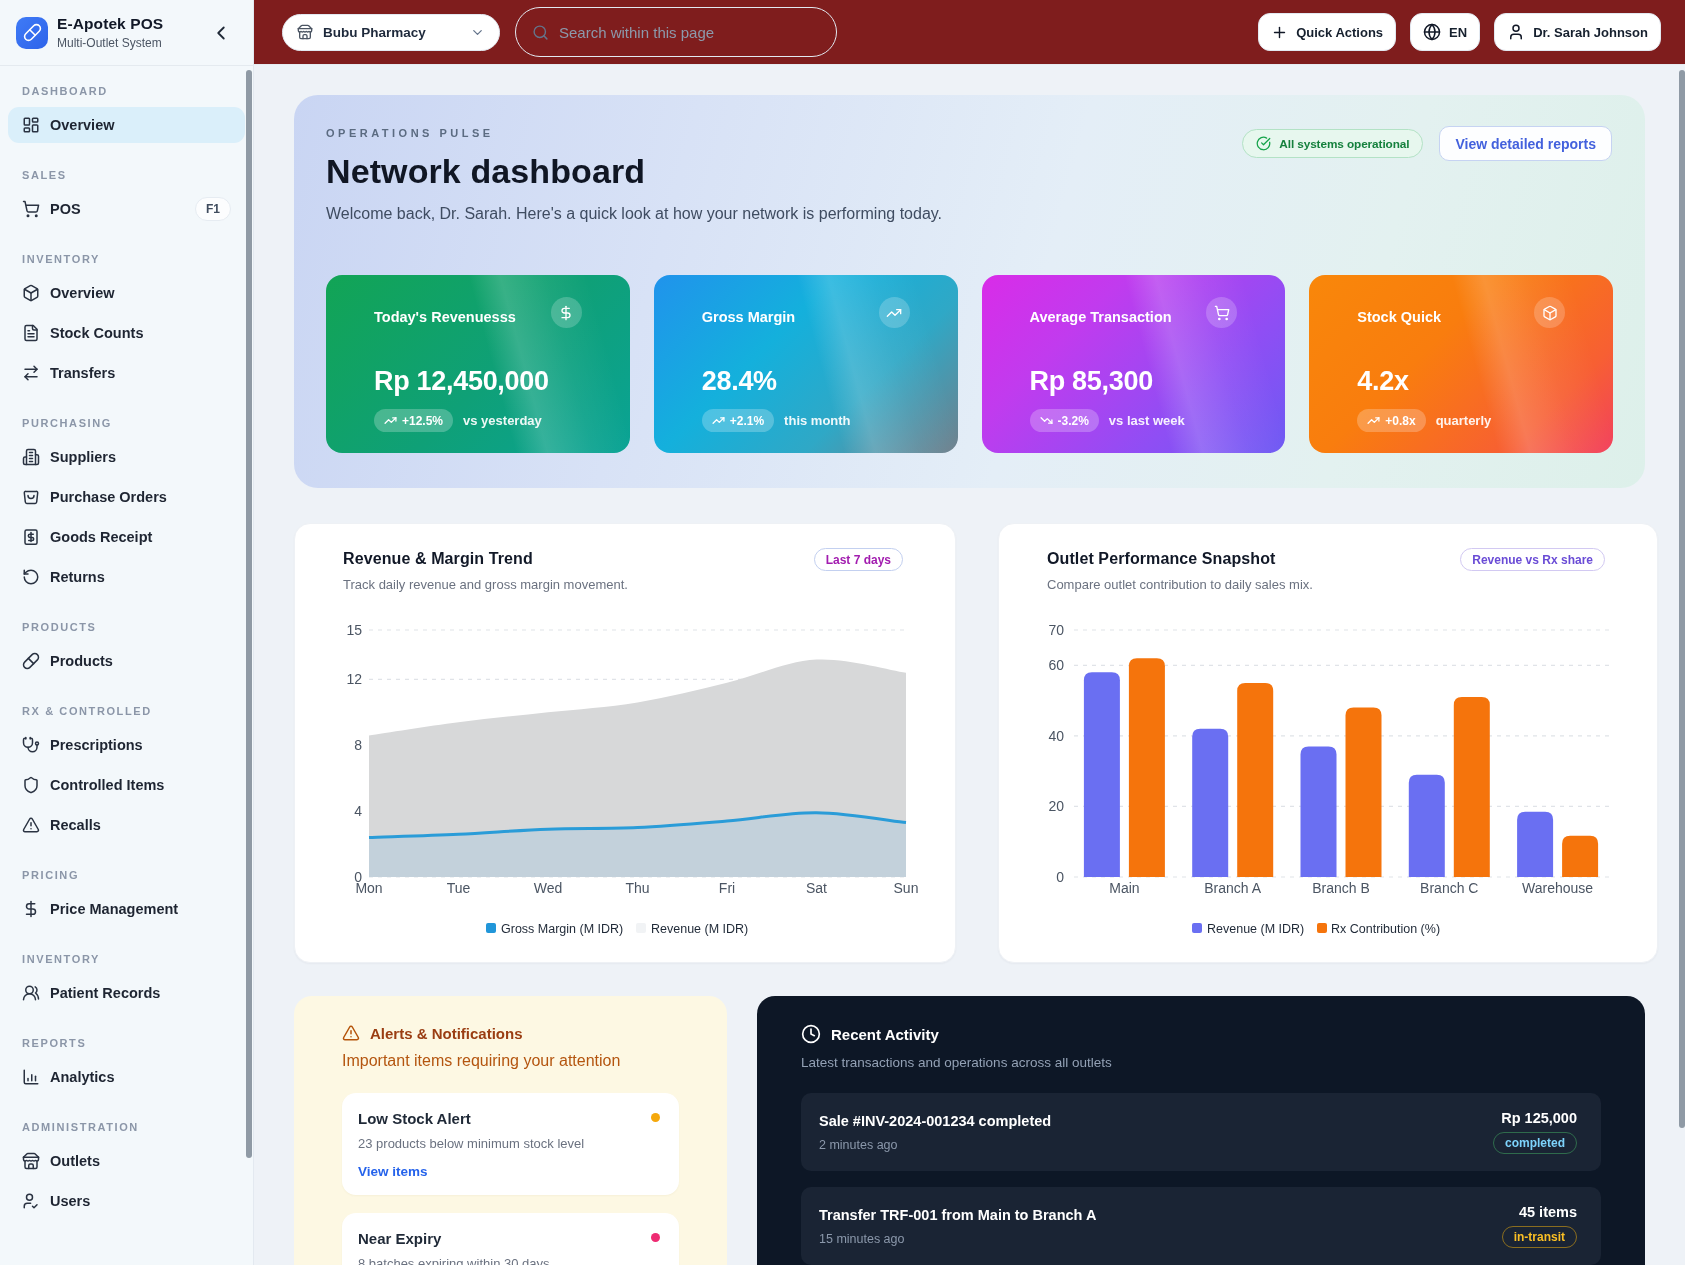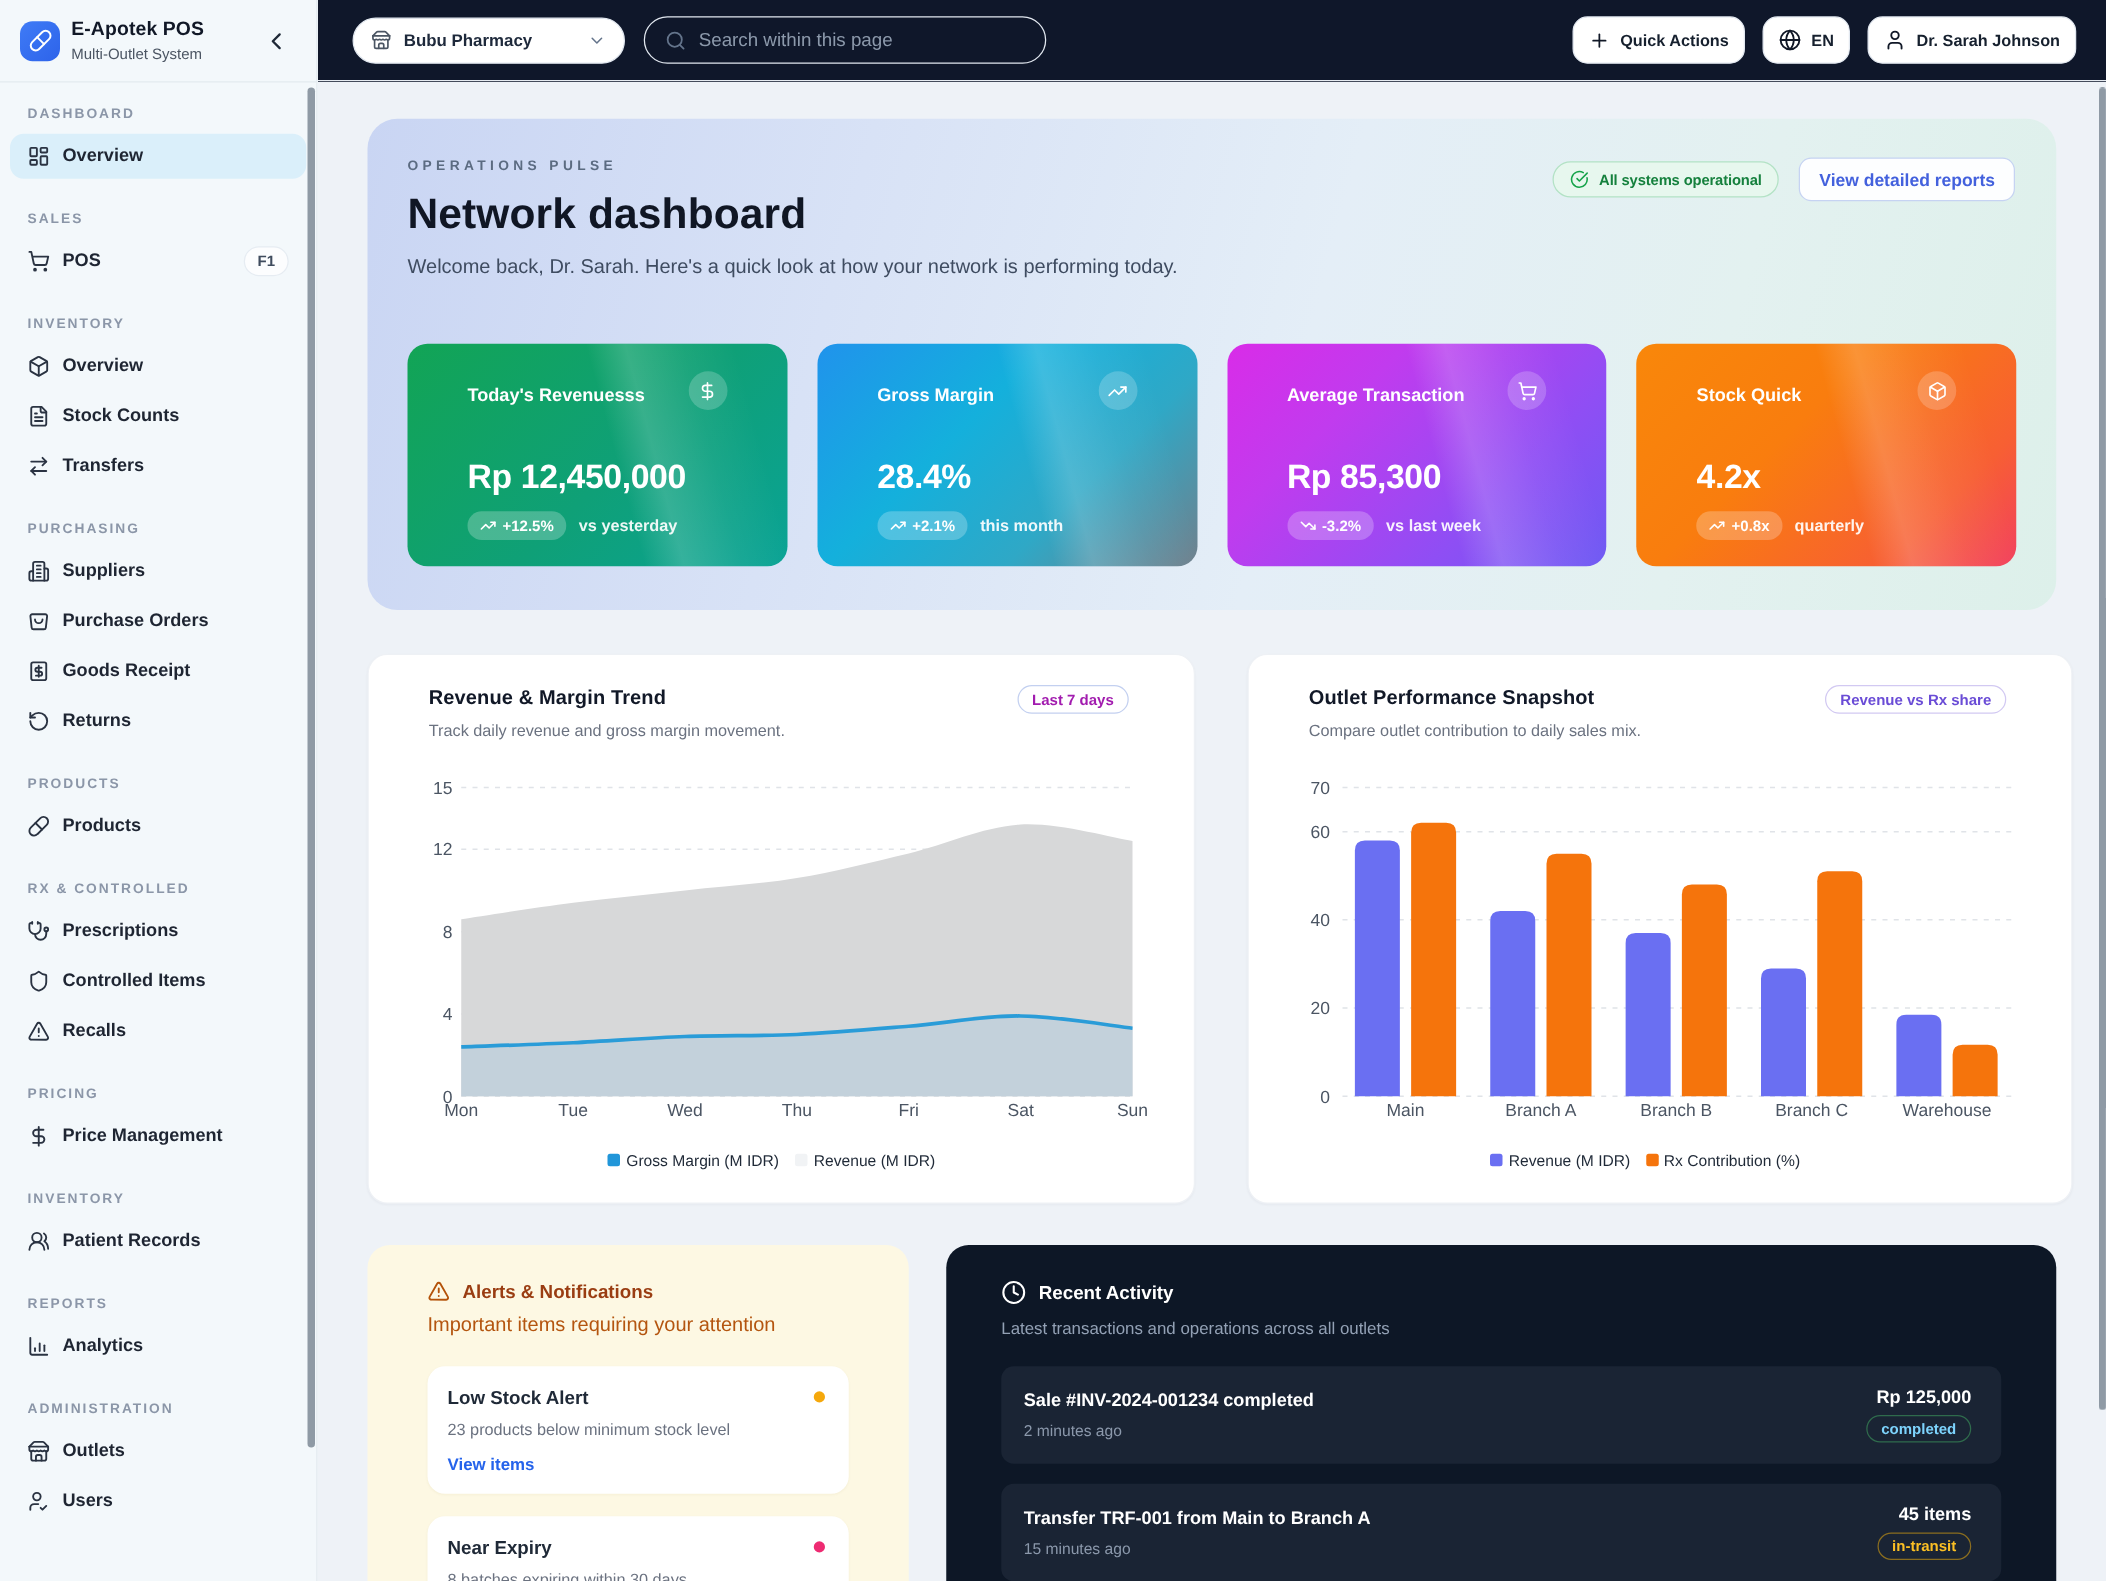--- a/index.html
+++ b/index.html
@@ -19,25 +19,25 @@
   .nav { padding:0 8px; display:flex; flex-direction:column; }
   .sec-label { font-size:11px; font-weight:700; letter-spacing:1.6px; color:#8b96a8; padding:0 14px; margin:24px 0 8px; }
   .sec-label.first { margin-top:19px; }
   .nav-item { height:36px; margin:2px 0; display:flex; align-items:center; gap:10px; padding:0 14px; border-radius:11px; font-size:14.5px; font-weight:700; color:#1e2532; }
   .nav-item svg { flex:none; color:#2a3342; }
   .nav-item.active { background:#daeffa; }
   .kbd { margin-left:auto; font-size:12px; font-weight:600; color:#3f4c5e; border:1px solid #e6ecf2; background:#fcfdfe; border-radius:999px; padding:4px 10px; }
   .side-scroll { position:absolute; right:1px; top:70px; width:6px; height:1088px; border-radius:3px; background:#8f9aa5; }
 
   
-  .topbar { position:fixed; left:254px; right:0; top:0; height:65px; background:#0f172a; border-bottom:1px solid #e6ebf1; display:flex; align-items:center; padding:0 24px 0 28px; z-index:4; }
+  .topbar { position:fixed; left:254px; right:0; top:0; height:65px; background:#7f1d1d; border-bottom:1px solid #e6ebf1; display:flex; align-items:center; padding:0 24px 0 28px; z-index:4; }
   .seg { display:flex; align-items:center; gap:10px; border:1px solid #e2e8f0; background:#fff; border-radius:999px; height:37px; padding:0 14px; font-size:13.5px; font-weight:700; color:#1e293b; }
   .outlet-sel { width:218px; }
   .outlet-sel .chev { margin-left:auto; color:#64748b; }
-  .searchbox { margin-left:15px; width:322px; border:1px solid #e2e8f0; border-radius:999px; height:38px; display:flex; align-items:center; gap:10px; padding:0 16px; color:#8c99ab; font-size:15px; }
+  .searchbox { margin-left:15px; width:322px; border:1px solid #e2e8f0; border-radius:999px; height:50px; display:flex; align-items:center; gap:10px; padding:0 16px; color:#8c99ab; font-size:15px; }
   .top-right { margin-left:auto; display:flex; align-items:center; gap:14px; }
   .tbtn { display:flex; align-items:center; gap:8px; border:1px solid #e2e8f0; border-radius:12px; background:#fff; height:38px; padding:0 12px; font-size:13px; font-weight:700; color:#16202e; }
 
   
   .main { margin-left:254px; padding:95px 40px 0; }
 
   .hero { position:relative; border-radius:24px; padding:32px; height:393px;
           background:linear-gradient(105deg,#c9d5f3 0%, #d8e2f6 28%, #e4eef7 55%, #e3f1f0 78%, #ddf0ea 100%); }
   .hero-eyebrow { font-size:11px; font-weight:700; letter-spacing:3.5px; color:#5b6b81; }
   .hero h1 { font-size:34px; font-weight:700; color:#101624; margin-top:13px; letter-spacing:.1px; }

